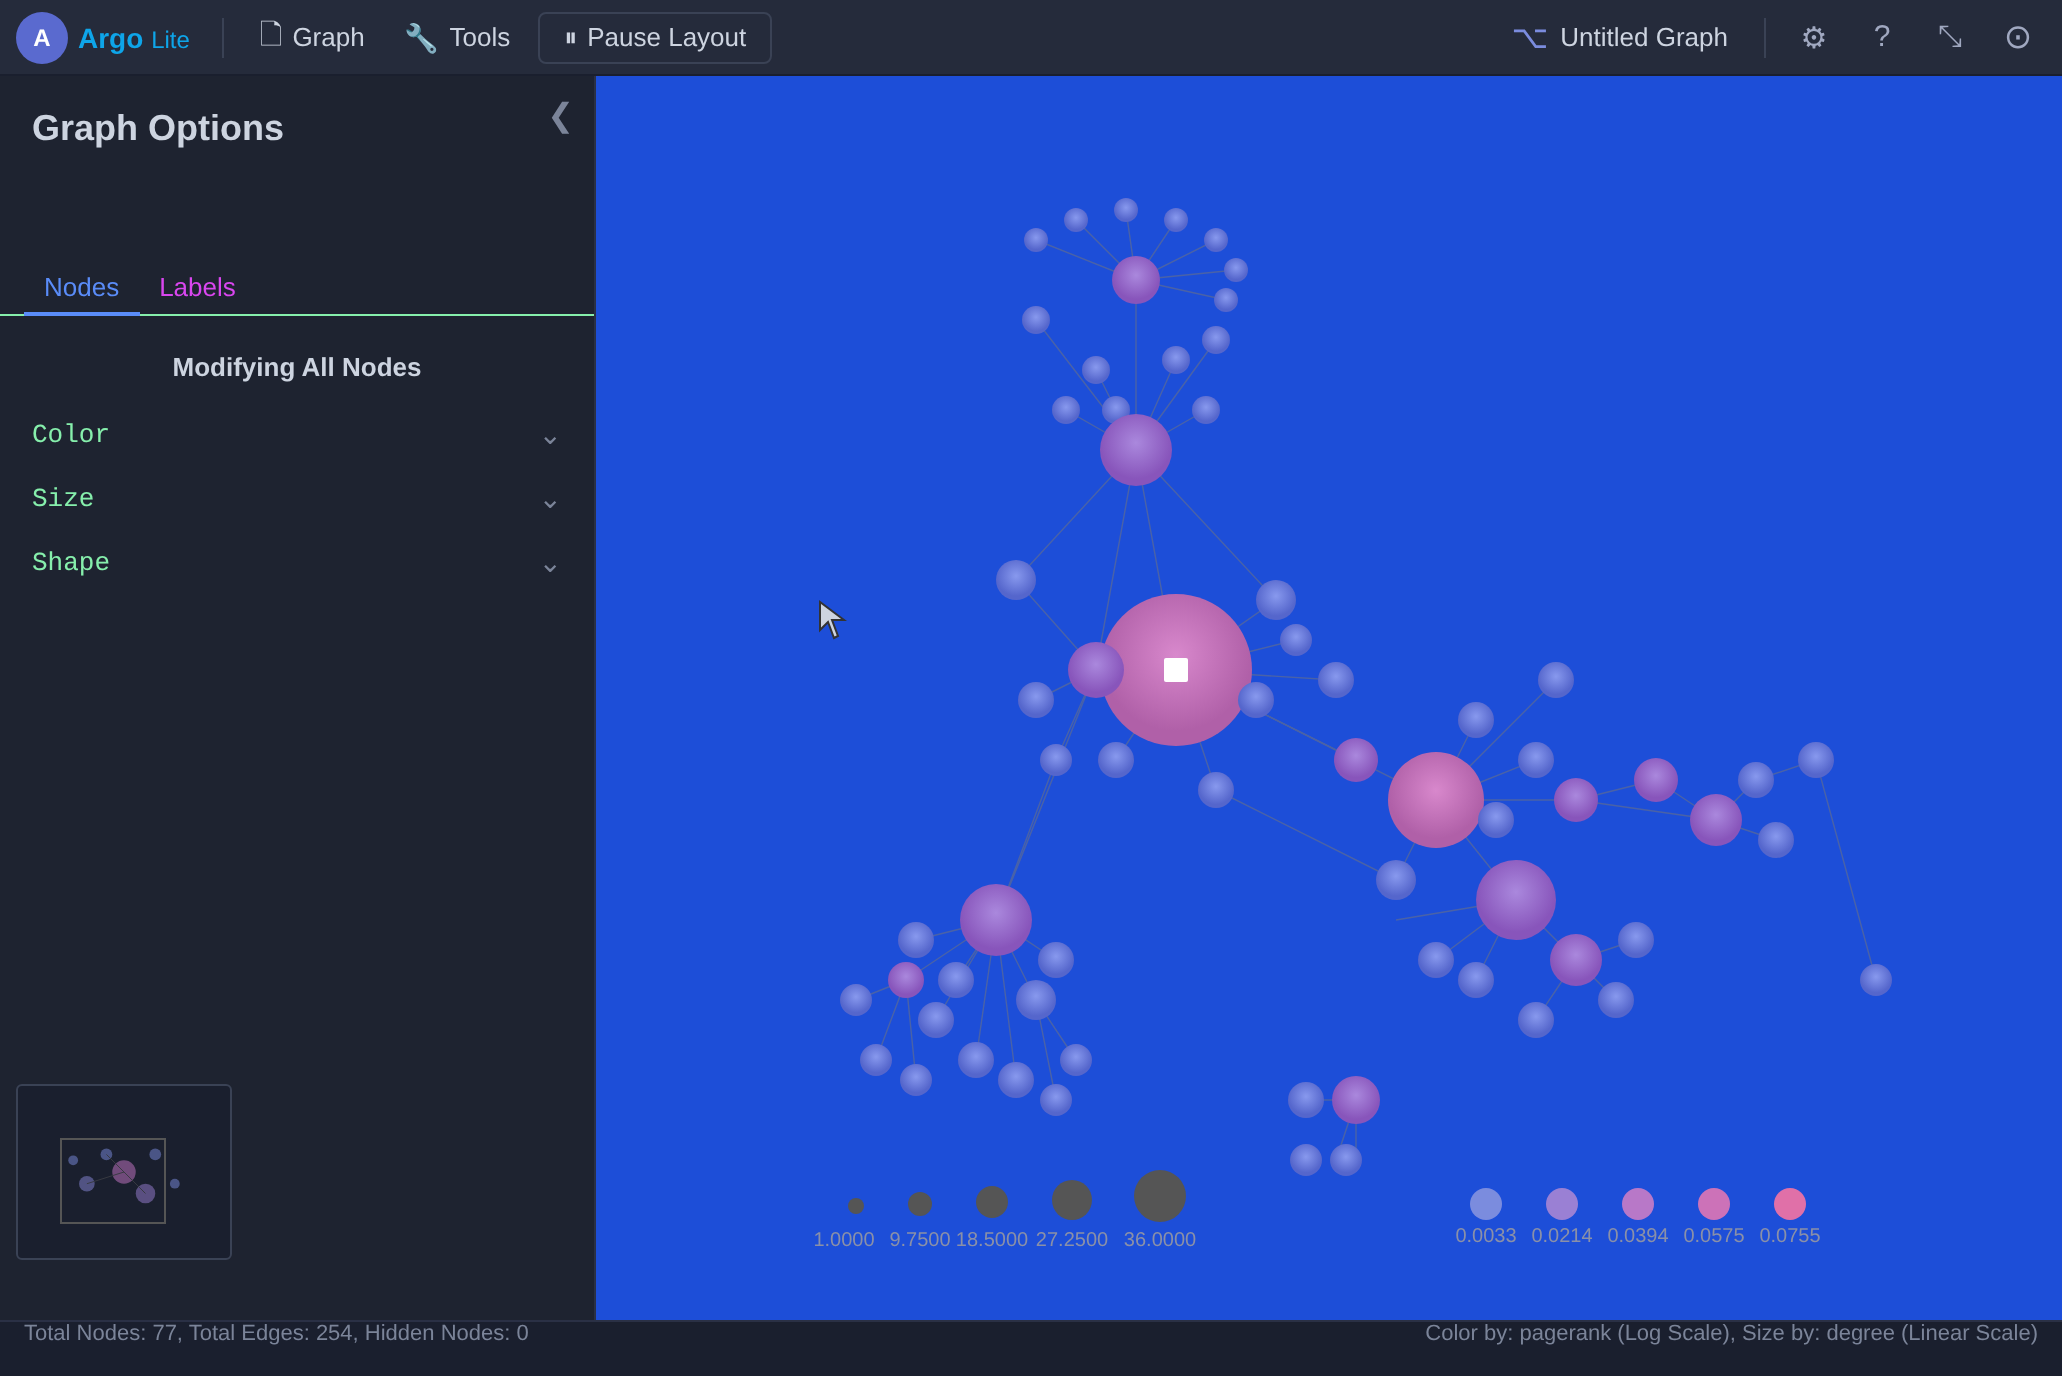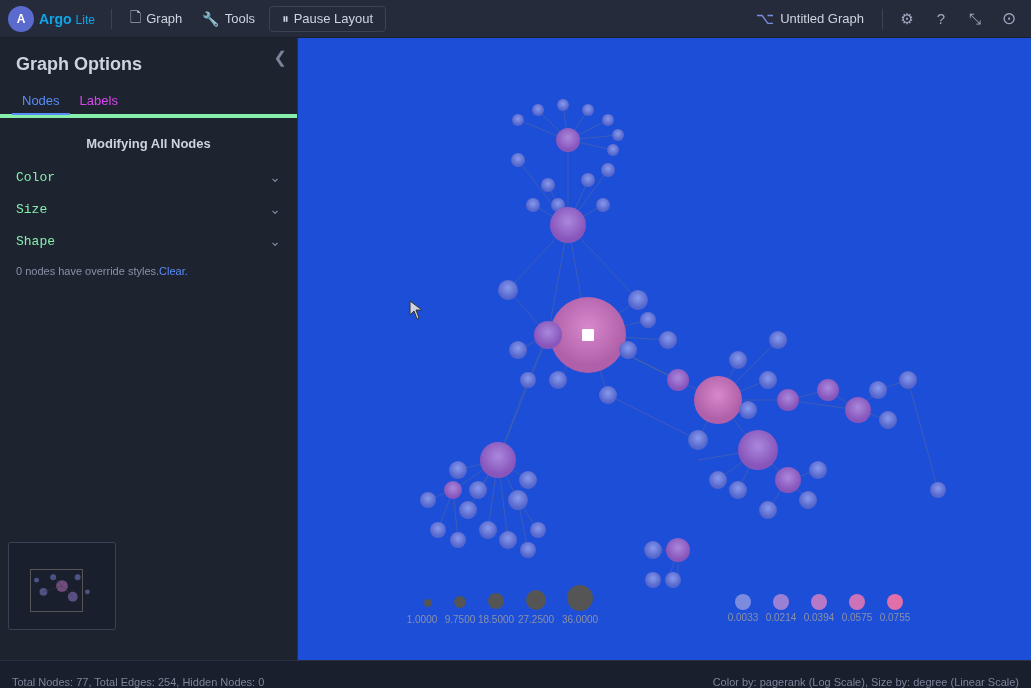--- a/index.html
+++ b/index.html
@@ -22,41 +22,41 @@
     .nav-icon-btn { width: 28px; height: 28px; display: flex; align-items: center; justify-content: center; cursor: pointer; border-radius: 4px; font-size: 15px; color: #a0a8c0; }
     .nav-divider { width: 1px; height: 20px; background: #3a4255; margin: 0 4px; }
 
     
     .main { display: flex; flex: 1; overflow: hidden; }
 
     
     .sidebar { width: 298px; background: #1e2330; border-right: 1px solid #2a3045; display: flex; flex-direction: column; padding: 8px 0; flex-shrink: 0; position: relative; }
     .sidebar-collapse { position: absolute; top: 10px; right: 10px; cursor: pointer; color: #7b8499; font-size: 16px; }
     .sidebar-title { font-size: 18px; font-weight: 600; color: #cdd4e0; padding: 8px 16px 12px; }
-    .tab-row { display: flex; padding: 0 12px; border-bottom: 4px solid #86efac; margin-bottom: 14px; }
+    .tab-row { display: flex; padding: 0 12px; border-bottom: 1px solid #86efac; margin-bottom: 14px; margin-top: 43px; }
     .tab { padding: 6px 10px; cursor: pointer; font-size: 13px; color: #d946ef; position: relative; }
     .tab.active { color: #5a8cf8; }
     .tab.active::after { content: ''; position: absolute; bottom: -1px; left: 0; right: 0; height: 2px; background: #5a8cf8; }
     .section-title { font-size: 13px; font-weight: 600; color: #cdd4e0; padding: 4px 16px 10px; text-align: center; }
     .option-row { display: flex; align-items: center; justify-content: space-between; padding: 8px 16px; cursor: pointer; }
     .option-label { font-size: 13px; color: #86efac; font-family: Liberation Mono, monospace; }
     .chevron { color: #7b8499; font-size: 14px; }
     .override-text { font-size: 11px; color: #8a90a8; padding: 8px 16px; }
     .override-text a { color: #5a8cf8; text-decoration: none; cursor: pointer; }
 
     
     .minimap { position: absolute; bottom: 30px; left: 8px; width: 108px; height: 88px; border: 1px solid #3a4255; background: #1a1f2e; border-radius: 3px; }
     .minimap-inner { width: 100%; height: 100%; position: relative; overflow: hidden; }
     .minimap-rect { position: absolute; top: 30%; left: 20%; width: 50%; height: 50%; border: 1px solid #555; background: transparent; }
 
     
     .canvas { flex: 1; background: #1d4ed8; position: relative; overflow: hidden; }
 
     
-    .bottombar { height: 28px; background: #1a1f2e; border-top: 1px solid #2a3045; display: flex; align-items: flex-end; padding: 0 12px; justify-content: space-between; flex-shrink: 0; font-size: 11px; color: #7b8499; }
+    .bottombar { height: 28px; background: #1a1f2e; border-top: 1px solid #2a3045; display: flex; align-items: flex-start; padding: 0 12px; justify-content: space-between; flex-shrink: 0; font-size: 11px; color: #7b8499; }
 
     
     .graph-svg { width: 100%; height: 100%; }
 
     .cursor-indicator { position: absolute; top: 42%; left: 15%; width: 18px; height: 22px; pointer-events: none; }
   </style>
 </head>
 <body>
 
 <div class="topnav">
@@ -104,23 +104,20 @@
       <span class="option-label">Color</span>
       <span class="chevron">⌄</span>
     </div>
     <div class="option-row">
       <span class="option-label">Size</span>
       <span class="chevron">⌄</span>
     </div>
     <div class="option-row">
       <span class="option-label">Shape</span>
       <span class="chevron">⌄</span>
-    </div>
-    <div class="override-text">
-      <span>0 nodes have override styles.</span><a>Clear.</a>
     </div>
 
     <div class="minimap">
       <div class="minimap-inner">
         <svg width="100%" height="100%" viewBox="0 0 108 88">
 
           <g opacity="0.5">
             <circle cx="54" cy="44" r="6" fill="#c878c8"></circle>
             <circle cx="35" cy="50" r="4" fill="#8888d8"></circle>
             <circle cx="65" cy="55" r="5" fill="#9a80d4"></circle>

